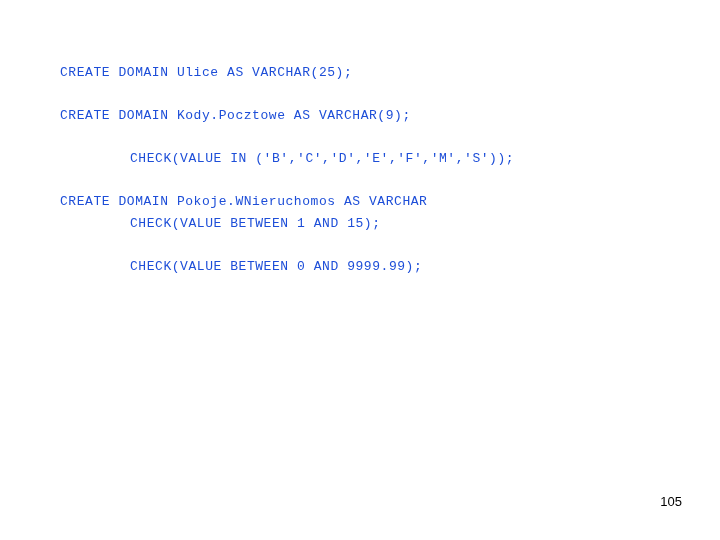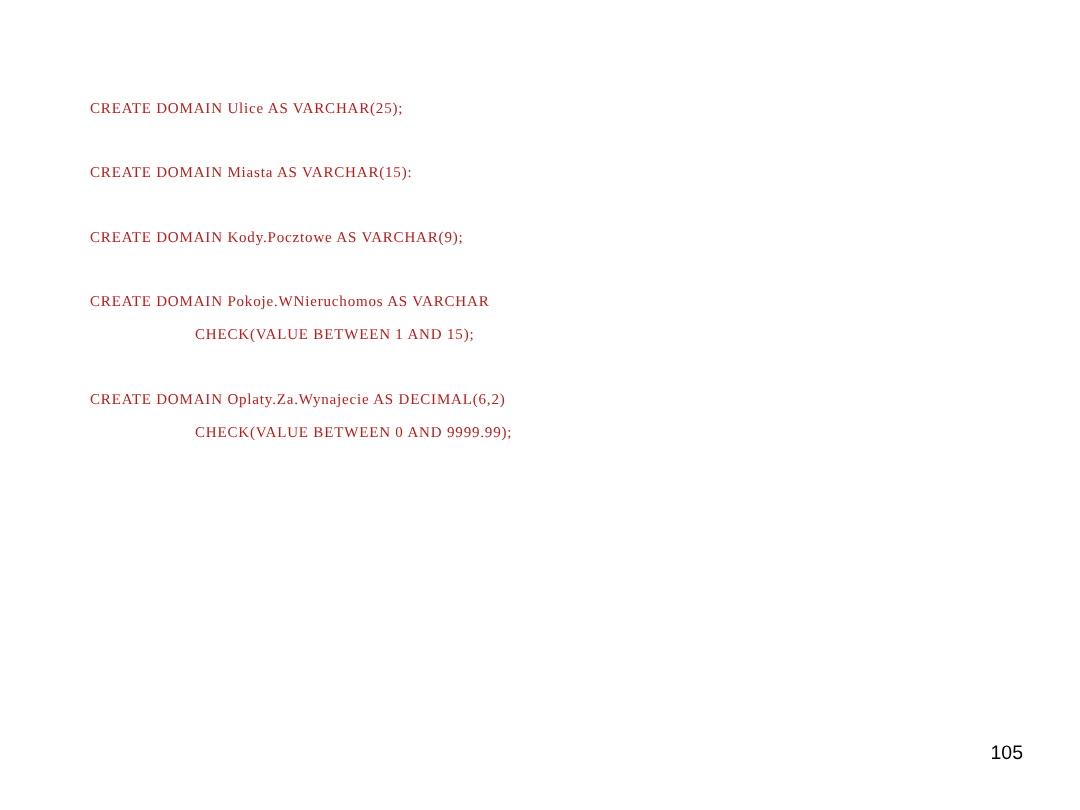--- a/index.html
+++ b/index.html
@@ -29,24 +29,24 @@
   }
 
   .stmt {
     margin: 0 0 21px 0;
   }
   .stmt:last-child {
     margin-bottom: 0;
   }
 
   .code-line {
-    font-family: Liberation Serif, serif;
-    font-size: 10px;
+    font-family: Liberation Mono, monospace;
+    font-size: 13px;
     line-height: 22px;
-    color: #b91c1c;
+    color: #1d4ed8;
     white-space: pre;
     letter-spacing: 0.55px;
   }
 
   .code-line.indented {
     padding-left: 70px;
   }
 
   #page-number {
     position: absolute;
@@ -64,38 +64,35 @@
 <body>
 
 <div id="slide">
 
   <div id="code-block">
 
     <div class="stmt">
       <div class="code-line">CREATE DOMAIN Ulice AS VARCHAR(25);</div>
     </div>
 
-    <div class="stmt">
-      <div class="code-line">CREATE DOMAIN Miasta AS VARCHAR(15):</div>
-    </div>
 
     <div class="stmt">
       <div class="code-line">CREATE DOMAIN Kody.Pocztowe AS VARCHAR(9);</div>
     </div>
 
     <div class="stmt">
+      <div class="code-line indented">CHECK(VALUE IN ('B','C','D','E','F','M','S'));</div>
     </div>
 
     <div class="stmt">
       <div class="code-line">CREATE DOMAIN Pokoje.WNieruchomos AS VARCHAR</div>
       <div class="code-line indented">CHECK(VALUE BETWEEN 1 AND 15);</div>
     </div>
 
     <div class="stmt">
-      <div class="code-line">CREATE DOMAIN Oplaty.Za.Wynajecie AS DECIMAL(6,2)</div>
       <div class="code-line indented">CHECK(VALUE BETWEEN 0 AND 9999.99);</div>
     </div>
 
   </div>
 
   <div id="page-number">105</div>
 
 </div>
 
 </body></html>

